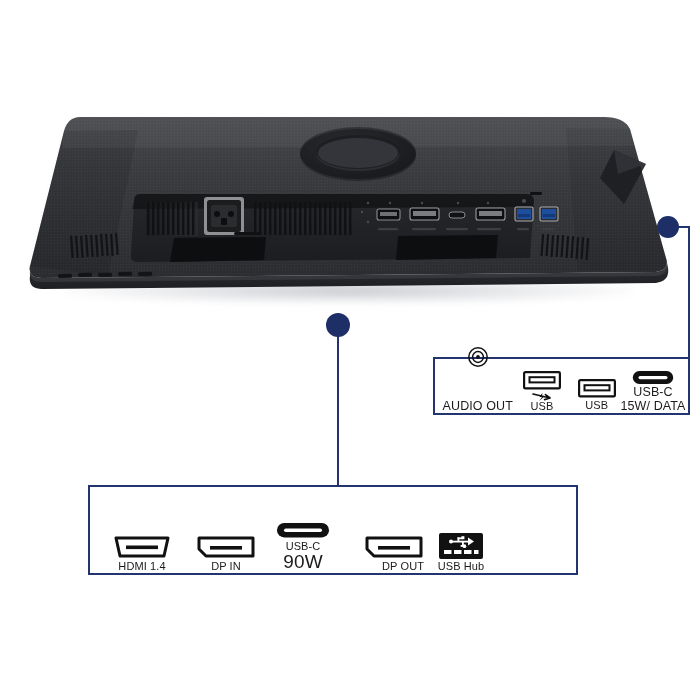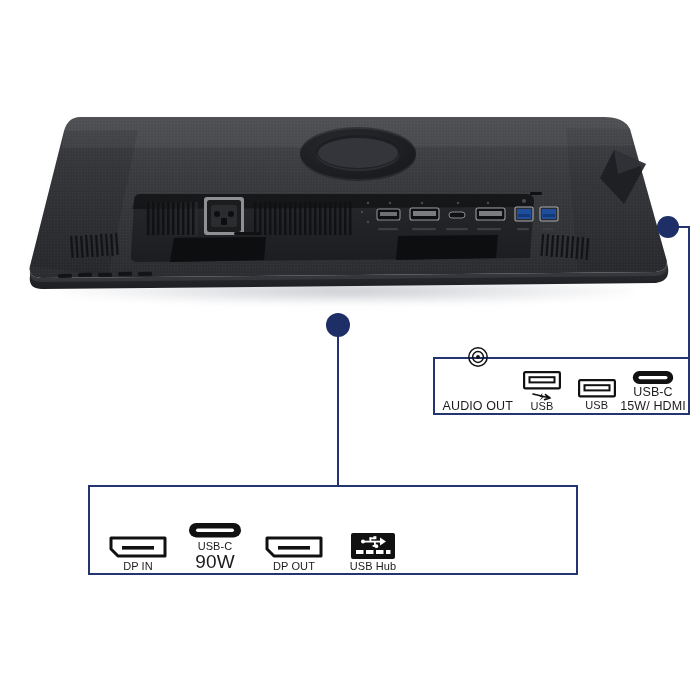--- a/index.html
+++ b/index.html
@@ -290,29 +290,38 @@
       </div>
 
       <div class="port-cell" style="width:58px;">
         <div class="port-ico" style="height:22px;">
           <svg width="42" height="16" viewBox="0 0 42 16" xmlns="http://www.w3.org/2000/svg">
             <rect x="0.8" y="1" width="40.4" height="13" rx="6.5" fill="#111111"></rect>
             <rect x="6.5" y="6" width="29" height="3.2" rx="1.6" fill="#ffffff"></rect>
           </svg>
         </div>
         <div class="port-lbl lbl-sm">USB-C</div>
-        <div class="port-lbl lbl-sm">15W/ HDMI</div>
+        <div class="port-lbl lbl-sm">15W/ DATA</div>
       </div>
 
     </div>
   </div>
 
   <div class="callout-box" style="left:88px;top:485px;width:490px;height:90px;">
     <div class="port-row" style="padding:0 8px 10px 8px;">
 
+      <div class="port-cell" style="width:88px;">
+        <div class="port-ico" style="height:36px;">
+          <svg width="60" height="26" viewBox="0 0 60 26" xmlns="http://www.w3.org/2000/svg">
+            <path d="M4,3 H56 L52,21 H8 Z" fill="none" stroke="#111111" stroke-width="3" stroke-linejoin="round"></path>
+            <rect x="14" y="10.5" width="32" height="3.6" fill="#111111"></rect>
+          </svg>
+        </div>
+        <div class="port-lbl lbl-lg">HDMI 1.4</div>
+      </div>
 
       <div class="port-cell" style="width:80px;">
         <div class="port-ico" style="height:36px;">
           <svg width="60" height="26" viewBox="0 0 60 26" xmlns="http://www.w3.org/2000/svg">
             <path d="M3,3 H57 V21 H10 L3,14 Z" fill="none" stroke="#111111" stroke-width="3" stroke-linejoin="round"></path>
             <rect x="14" y="11" width="32" height="3.6" fill="#111111"></rect>
           </svg>
         </div>
         <div class="port-lbl lbl-lg">DP IN</div>
       </div>
@@ -321,21 +330,21 @@
         <div class="port-ico" style="height:22px;">
           <svg width="54" height="18" viewBox="0 0 54 18" xmlns="http://www.w3.org/2000/svg">
             <rect x="1" y="1" width="52" height="14.4" rx="7.2" fill="#111111"></rect>
             <rect x="8" y="6.4" width="38" height="3.6" rx="1.8" fill="#ffffff"></rect>
           </svg>
         </div>
         <div class="port-lbl lbl-lg" style="margin-top:1px;">USB-C</div>
         <div class="port-lbl lbl-lg lbl-bold" style="font-size:19px;">90W</div>
       </div>
 
-      <div class="port-cell" style="width:84px;">
+      <div class="port-cell" style="width:84px;align-items:flex-end;">
         <div class="port-ico" style="height:36px;">
           <svg width="60" height="26" viewBox="0 0 60 26" xmlns="http://www.w3.org/2000/svg">
             <path d="M3,3 H57 V21 H10 L3,14 Z" fill="none" stroke="#111111" stroke-width="3" stroke-linejoin="round"></path>
             <rect x="14" y="11" width="32" height="3.6" fill="#111111"></rect>
           </svg>
         </div>
         <div class="port-lbl lbl-lg">DP OUT</div>
       </div>
 
 

